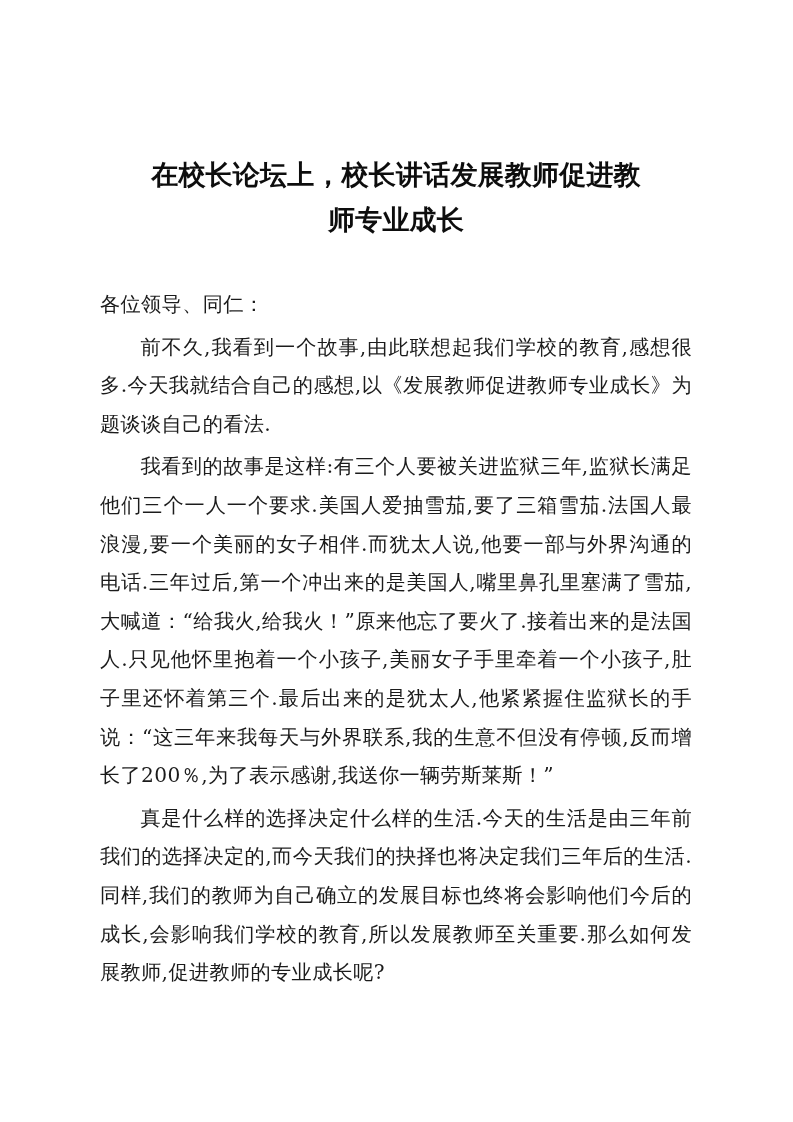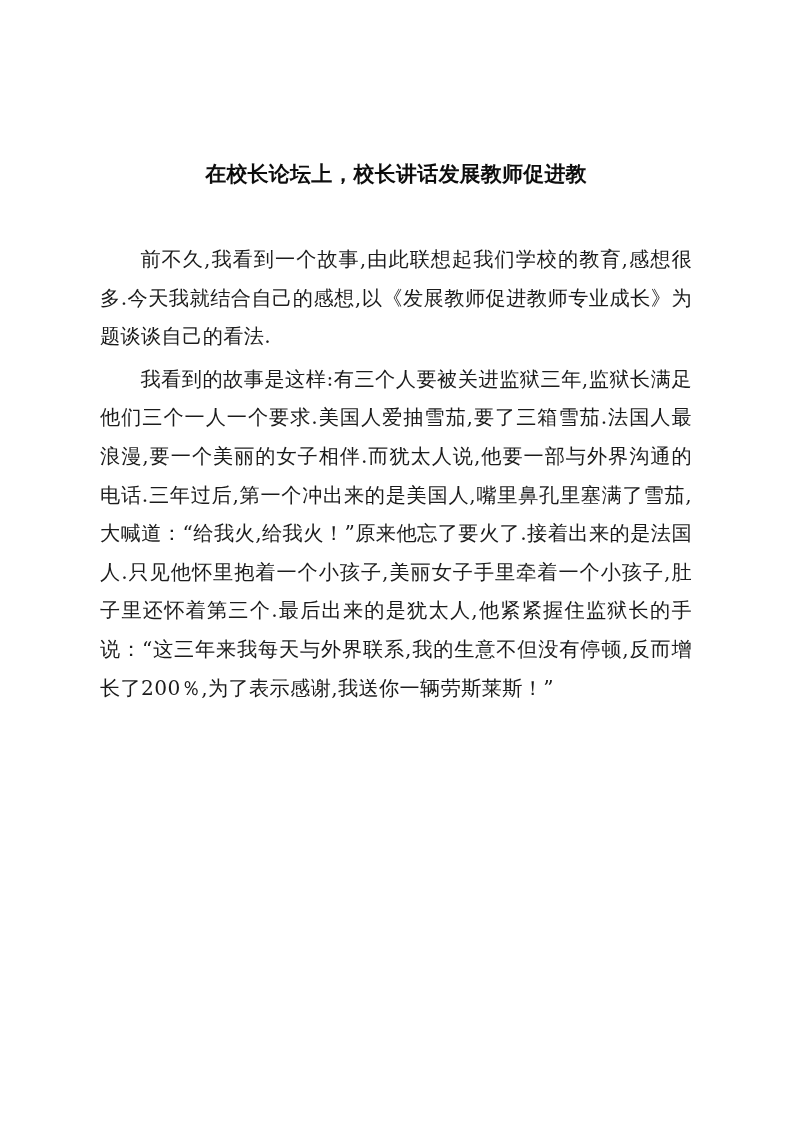--- a/index.html
+++ b/index.html
@@ -31,21 +31,21 @@
     width: 592px;
   }
 
   
   .doc-title {
     margin: 0;
     padding: 0;
     padding-top: 152px;
     font-family: "DejaVu Sans", "Liberation Sans", sans-serif;
     font-weight: bold;
-    font-size: 21px;
+    font-size: 27px;
     line-height: 45px;
     text-align: center;
     letter-spacing: 0.2px;
     color: #0d0d0d;
     word-break: break-all;
   }
 
   
   .doc-body {
     padding-top: 43px;
@@ -78,25 +78,28 @@
   }
 </style>
 </head>
 <body>
 
 <div class="page">
   <div class="page-body">
 
     <h1 class="doc-title">
       <span>在校长论坛上，校长讲话发展教师促进教</span><br>
+      <span>师专业成长</span>
     </h1>
 
     <div class="doc-body">
 
+      <p class="para salutation">各位领导、同仁：</p>
 
       <p class="para indent">前不久,我看到一个故事,由此联想起我们学校的教育,感想很多.今天我就结合自己的感想,以《发展教师促进教师专业成长》为题谈谈自己的看法.</p>
 
       <p class="para indent">我看到的故事是这样:有三个人要被关进监狱三年,监狱长满足他们三个一人一个要求.美国人爱抽雪茄,要了三箱雪茄.法国人最浪漫,要一个美丽的女子相伴.而犹太人说,他要一部与外界沟通的电话.三年过后,第一个冲出来的是美国人,嘴里鼻孔里塞满了雪茄,大喊道：“给我火,给我火！”原来他忘了要火了.接着出来的是法国人.只见他怀里抱着一个小孩子,美丽女子手里牵着一个小孩子,肚子里还怀着第三个.最后出来的是犹太人,他紧紧握住监狱长的手说：“这三年来我每天与外界联系,我的生意不但没有停顿,反而增长了200％,为了表示感谢,我送你一辆劳斯莱斯！”</p>
 
+      <p class="para indent">真是什么样的选择决定什么样的生活.今天的生活是由三年前我们的选择决定的,而今天我们的抉择也将决定我们三年后的生活.同样,我们的教师为自己确立的发展目标也终将会影响他们今后的成长,会影响我们学校的教育,所以发展教师至关重要.那么如何发展教师,促进教师的专业成长呢?</p>
 
     </div>
   </div>
 </div>
 
 </body></html>

